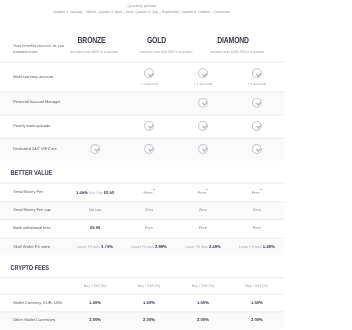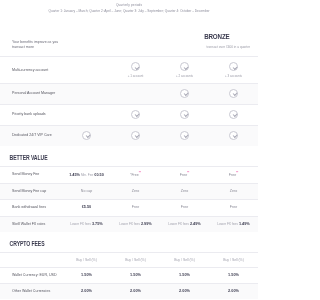--- a/index.html
+++ b/index.html
@@ -24,21 +24,21 @@
   
   .tierhead {
     display: flex; align-items: flex-start;
     padding: 14px 6px 0 0; margin-top: 4px;
   }
   .tierhead .lead {
     width: 62px; flex: 0 0 62px;
     font-size: 3.6px; line-height: 5.2px; color: #6b6b78;
     padding-left: 12px; padding-top: 8px;
   }
-  .tiercol { flex: 1 1 0; text-align: right; padding: 0 2px; }
+  .tiercol { flex: 1 1 0; text-align: left; padding: 0 2px; }
   .tiername {
     font-size: 8px; font-weight: bold; letter-spacing: -0.2px;
     color: #3b3b4f; line-height: 10px;
     font-family: "Liberation Sans", sans-serif;
     transform: scaleX(.78); transform-origin: center;
   }
   .tierreq {
     font-size: 3.2px; line-height: 4.6px; color: #9a9aa6;
     margin-top: 3px;
   }
@@ -108,20 +108,28 @@
     <div class="topnote-sub">Quarter 1: January – March; Quarter 2: April – June; Quarter 3: July – September; Quarter 4: October – December</div>
   </div>
 
   <div class="tierhead">
     <div class="lead">Your benefits improve as you transact more</div>
 
     <div class="tiercol">
       <div class="tiername">BRONZE</div>
       <div class="tierreq">transact over €600 in a quarter</div>
     </div>
+    <div class="tiercol">
+      <div class="tiername">GOLD</div>
+      <div class="tierreq">transact over €45,000 in a quarter</div>
+    </div>
+    <div class="tiercol">
+      <div class="tiername">DIAMOND</div>
+      <div class="tierreq">transact over €180,000 in a quarter</div>
+    </div>
   </div>
 
   <table class="tbl features">
     <tbody>
       <tr>
         <td class="rowlabel">Multi-currency account</td>
         <td class="cell"></td>
         <td class="cell">
           <span class="check"></span>
           <span class="checknote">+ 1 account</span>

